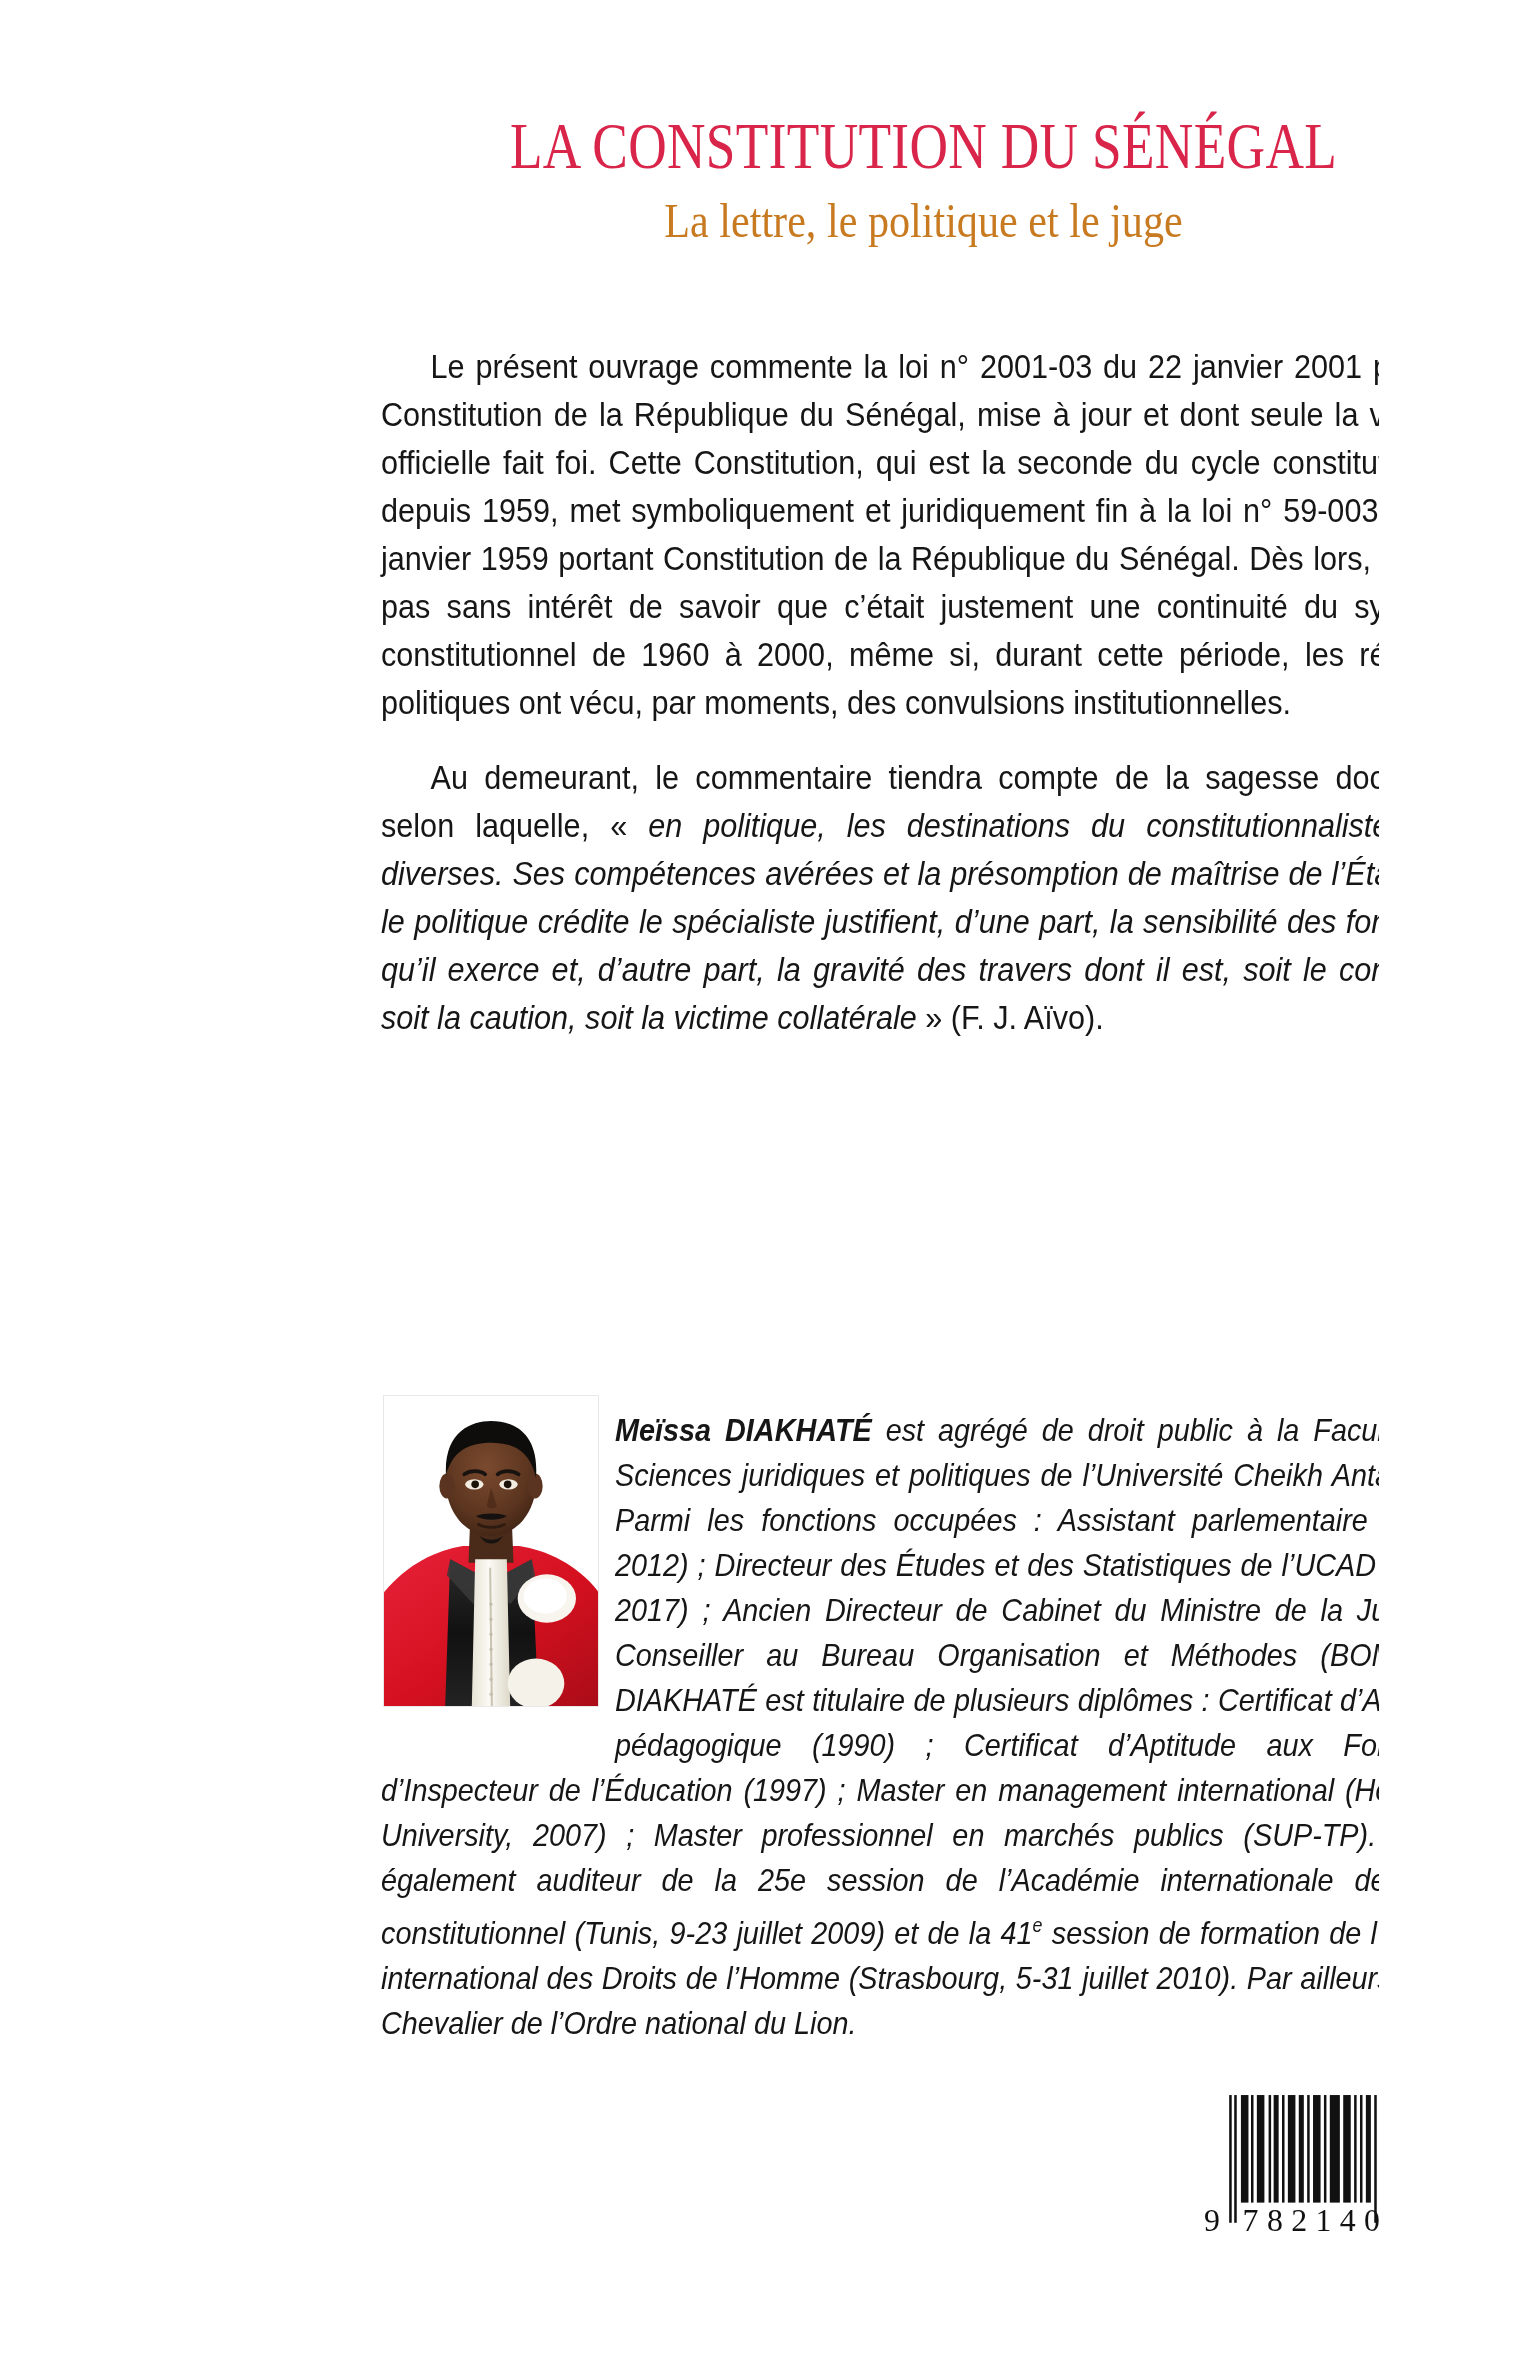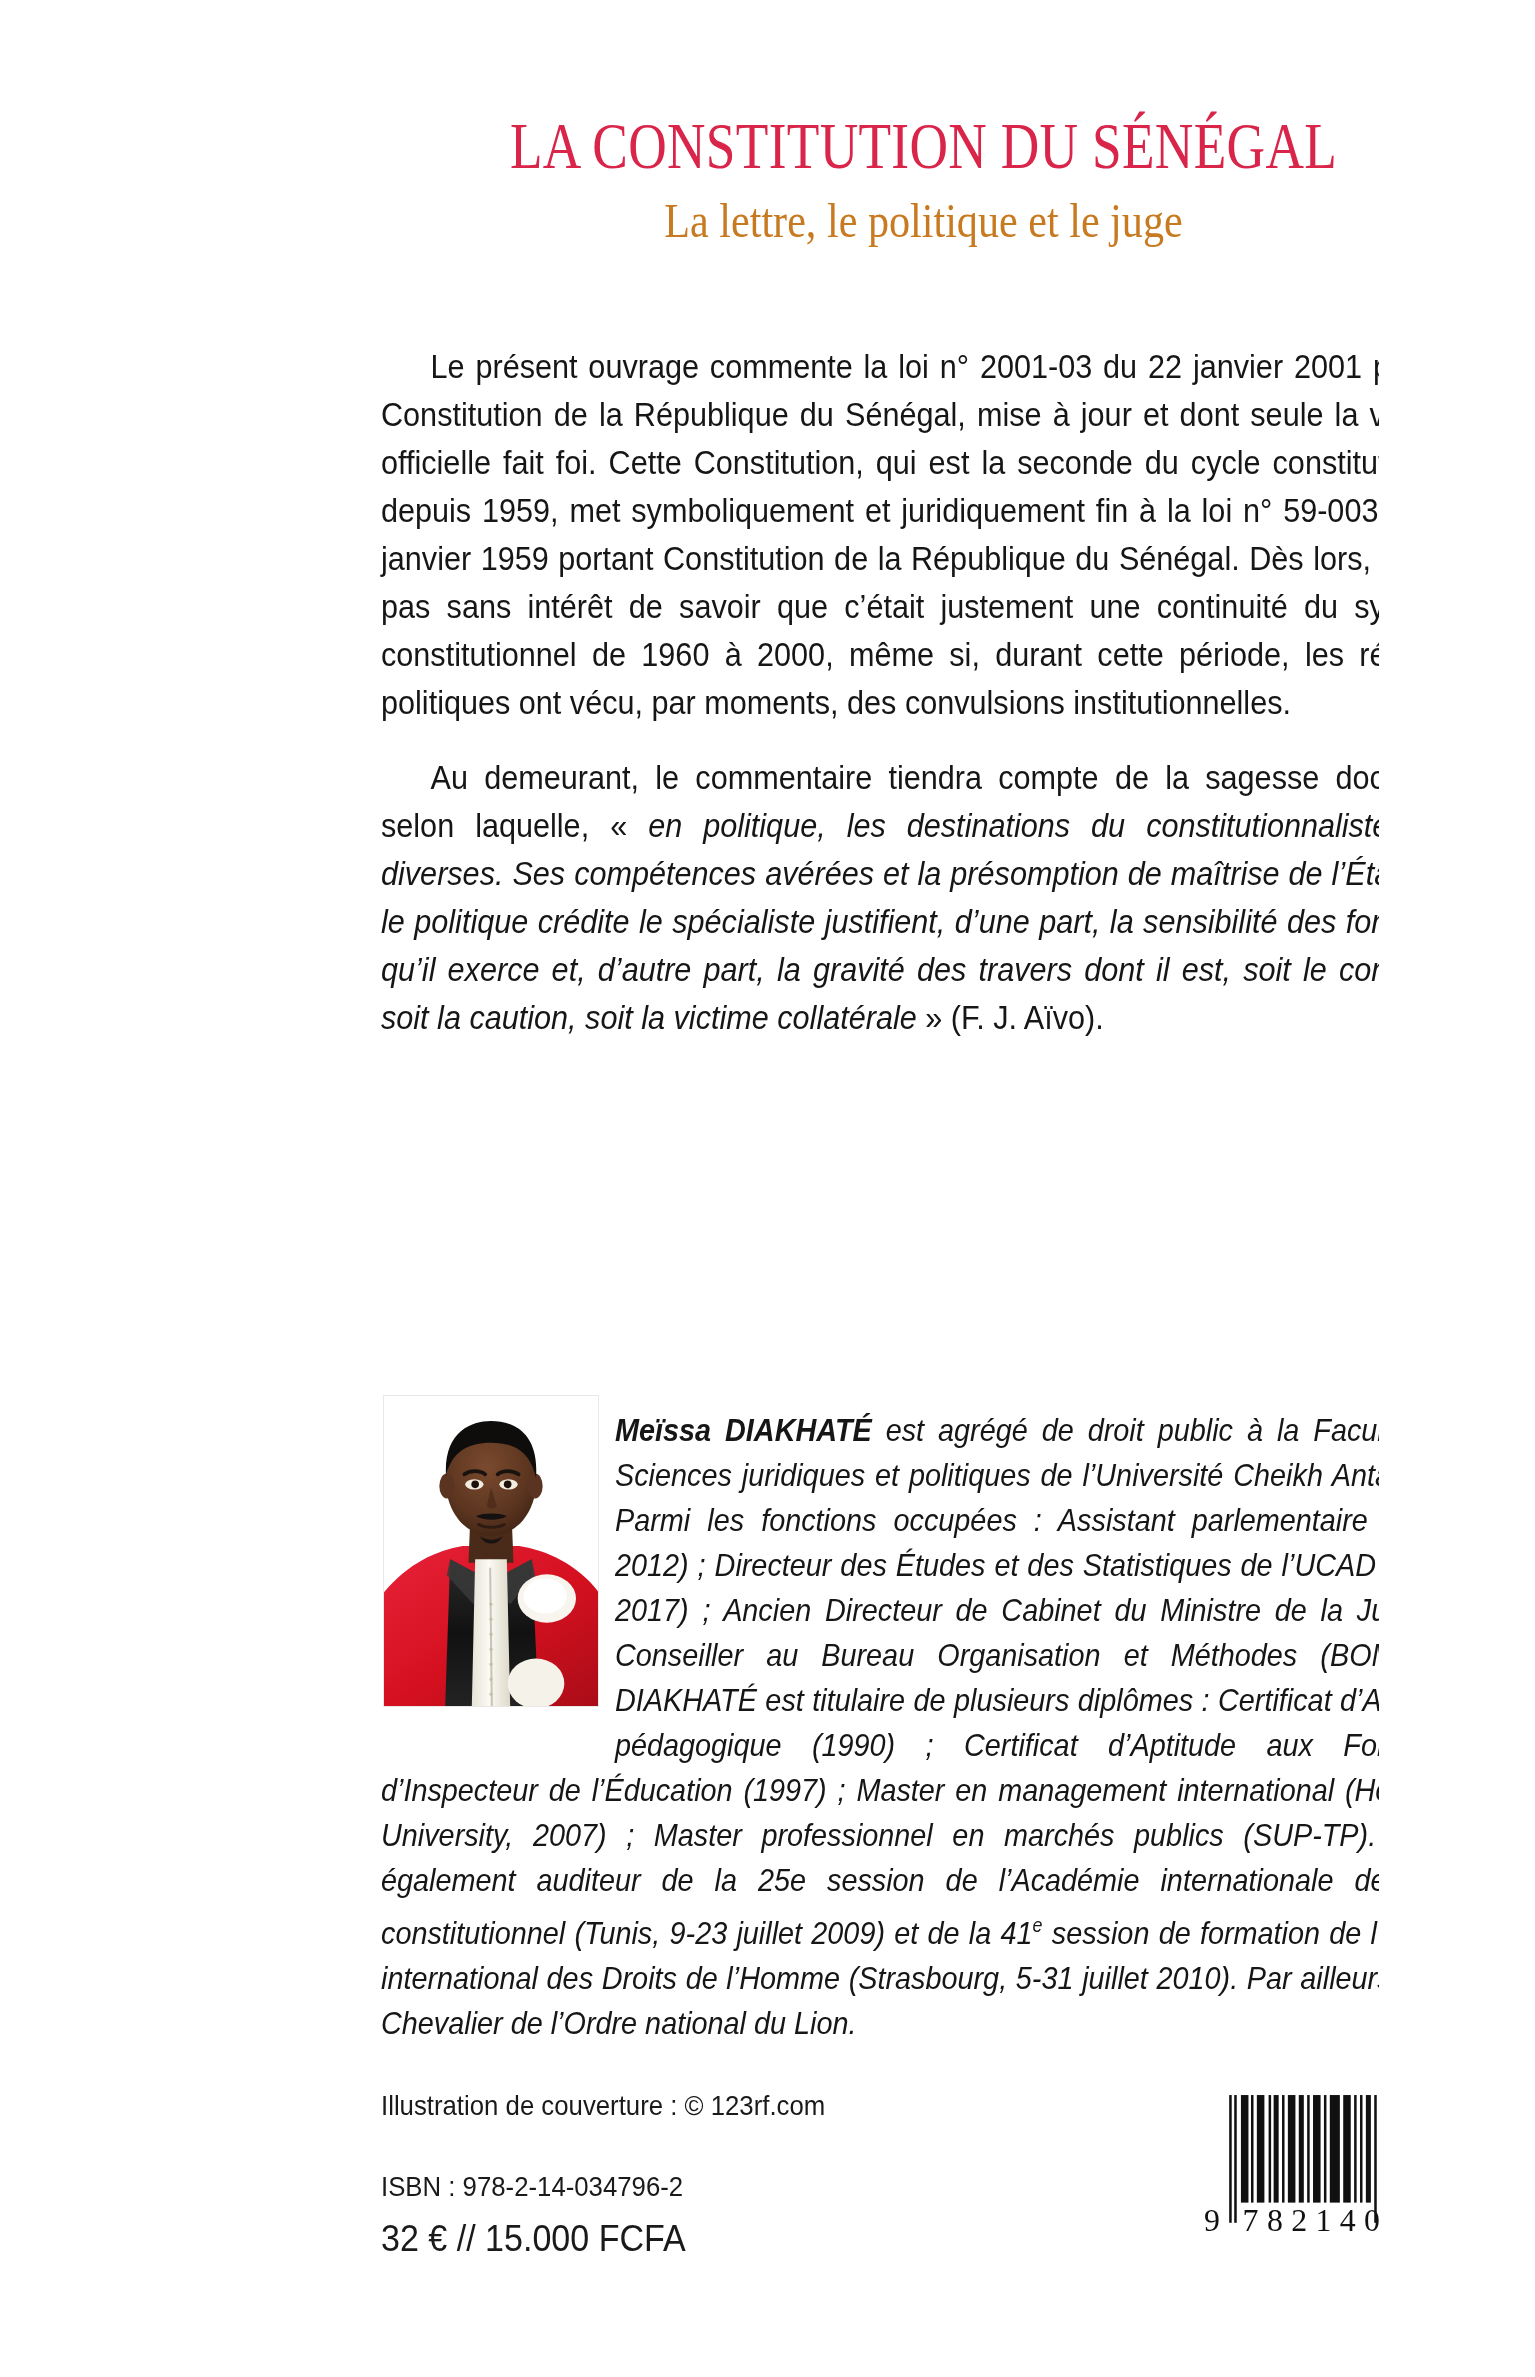--- a/index.html
+++ b/index.html
@@ -233,25 +233,20 @@
 
       <path d="M 116 168 C 123 174, 136 174, 143 168 C 138 180, 121 180, 116 168 Z" fill="#181412"></path>
     </svg>
   </div>
 
   <div class="author-bio">
     <div class="shape-float"></div>
     <p><span class="bio-name">Meïssa DIAKHATÉ</span><span> est agrégé de droit public à la Faculté des Sciences juridiques et politiques de l’Université Cheikh Anta Diop. Parmi les fonctions occupées : Assistant parlementaire (2009-2012) ; Directeur des Études et des Statistiques de l’UCAD (2015-2017) ; Ancien Directeur de Cabinet du Ministre de la Justice ; Conseiller au Bureau Organisation et Méthodes (BOM). M. DIAKHATÉ est titulaire de plusieurs diplômes : Certificat d’Aptitude pédagogique (1990) ; Certificat d’Aptitude aux Fonctions d’Inspecteur de l’Éducation (1997) ; Master en management international (Horizons University, 2007) ; Master professionnel en marchés publics (SUP-TP). Il est également auditeur de la 25e session de l’Académie internationale de Droit constitutionnel (Tunis, 9-23 juillet 2009) et de la 41</span><span class="sup-e">e</span><span> session de formation de l’Institut international des Droits de l’Homme (Strasbourg, 5-31 juillet 2010). Par ailleurs, il est Chevalier de l’Ordre national du Lion.</span></p>
   </div>
 
-  <div class="footer">
-    <div class="footer-line footer-illus">Illustration de couverture : © 123rf.com</div>
-    <div class="footer-line footer-isbn">ISBN : 978-2-14-034796-2</div>
-    <div class="footer-line footer-price">32 €  // 15.000 FCFA</div>
-  </div>
 
   <div class="barcode">
     <svg viewBox="0 0 390 188" preserveAspectRatio="none">
       <rect x="0" y="0" width="390" height="188" fill="#ffffff"></rect>
       <g fill="#111111">
 
         <rect x="36" y="6" width="3" height="152"></rect>
         <rect x="42" y="6" width="3" height="152"></rect>
 
         <rect x="50" y="6" width="9" height="128"></rect>

